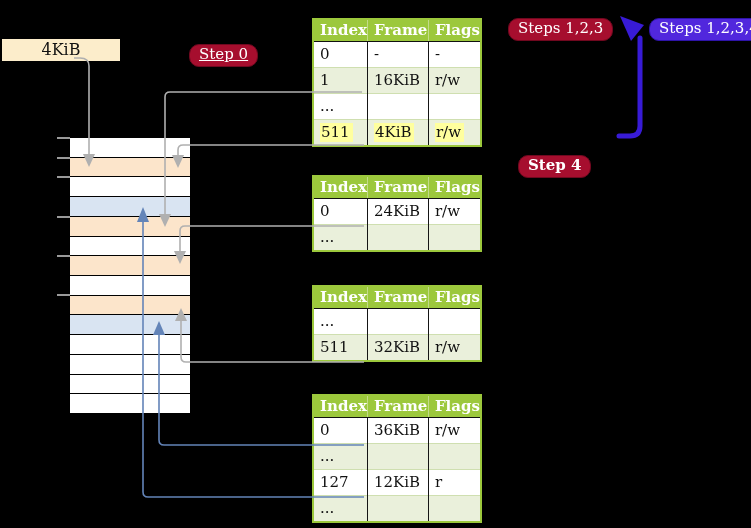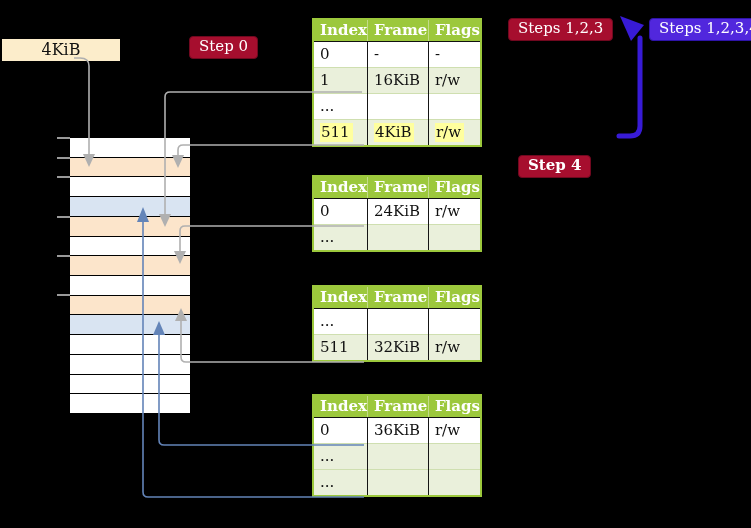--- a/index.html
+++ b/index.html
@@ -43,25 +43,25 @@
     padding:1px 0 2px 6px;vertical-align:middle;
   }
   .ptable td + td{border-left:1px solid #151515;}
   .ptable tr + tr td{border-top:1px solid #cfdfb0;}
   .ptable tr.alt td{background:var(--table_row_green,#eaf0db);}
   .hl{background:var(--highlight_yellow,#ffff9e);padding:0 3px 1px 1px;}
   #tbl-l4{top:18px;} #tbl-l3{top:175px;} #tbl-l2{top:285px;} #tbl-l1{top:394px;}
   
   .badge{
     position:absolute;color:#fff;font-size:15px;line-height:17px;
-    padding:1px 9px 3px;border-radius:4px;white-space:nowrap;
+    padding:1px 9px 3px;border-radius:10px;white-space:nowrap;
   }
   .badge.red{background:var(--badge_red,#a60e2e);border:1px solid #70081f;}
   .badge.blue{background:var(--badge_blue,#5127dd);border:1px solid #2e14a8;}
-  #b-step0{left:189px;top:36px;}
+  #b-step0{left:189px;top:44px;text-decoration:underline;}
   #b-steps123{left:508px;top:18px;}
   #b-steps1234{left:649px;top:18px;}
   #b-step4{left:518px;top:155px;font-weight:bold;}
   
   svg.overlay{position:absolute;left:0;top:0;pointer-events:none;}
   .agray{stroke:var(--arrow_gray,#b0b0b0);stroke-width:1.6;fill:none;}
   .hgray{fill:var(--arrow_gray,#b0b0b0);stroke:none;}
   .asteel{stroke:var(--arrow_steelblue,#6384b8);stroke-width:1.6;fill:none;}
   .hsteel{fill:var(--arrow_steelblue,#6384b8);stroke:none;}
   .aloop{stroke:var(--arrow_blue,#381bd6);stroke-width:5;fill:none;stroke-linecap:round;}
@@ -202,20 +202,25 @@
   <tr>
     <td>0</td>
     <td>36KiB</td>
     <td>r/w</td>
   </tr>
   <tr class="alt">
     <td>...</td>
     <td></td>
     <td></td>
   </tr>
+  <tr>
+    <td>127</td>
+    <td>12KiB</td>
+    <td>r</td>
+  </tr>
   <tr class="alt">
     <td>...</td>
     <td></td>
     <td></td>
   </tr>
 </tbody>
   </table>
 
 <svg class="overlay" width="751" height="528" viewBox="0 0 751 528">
 

